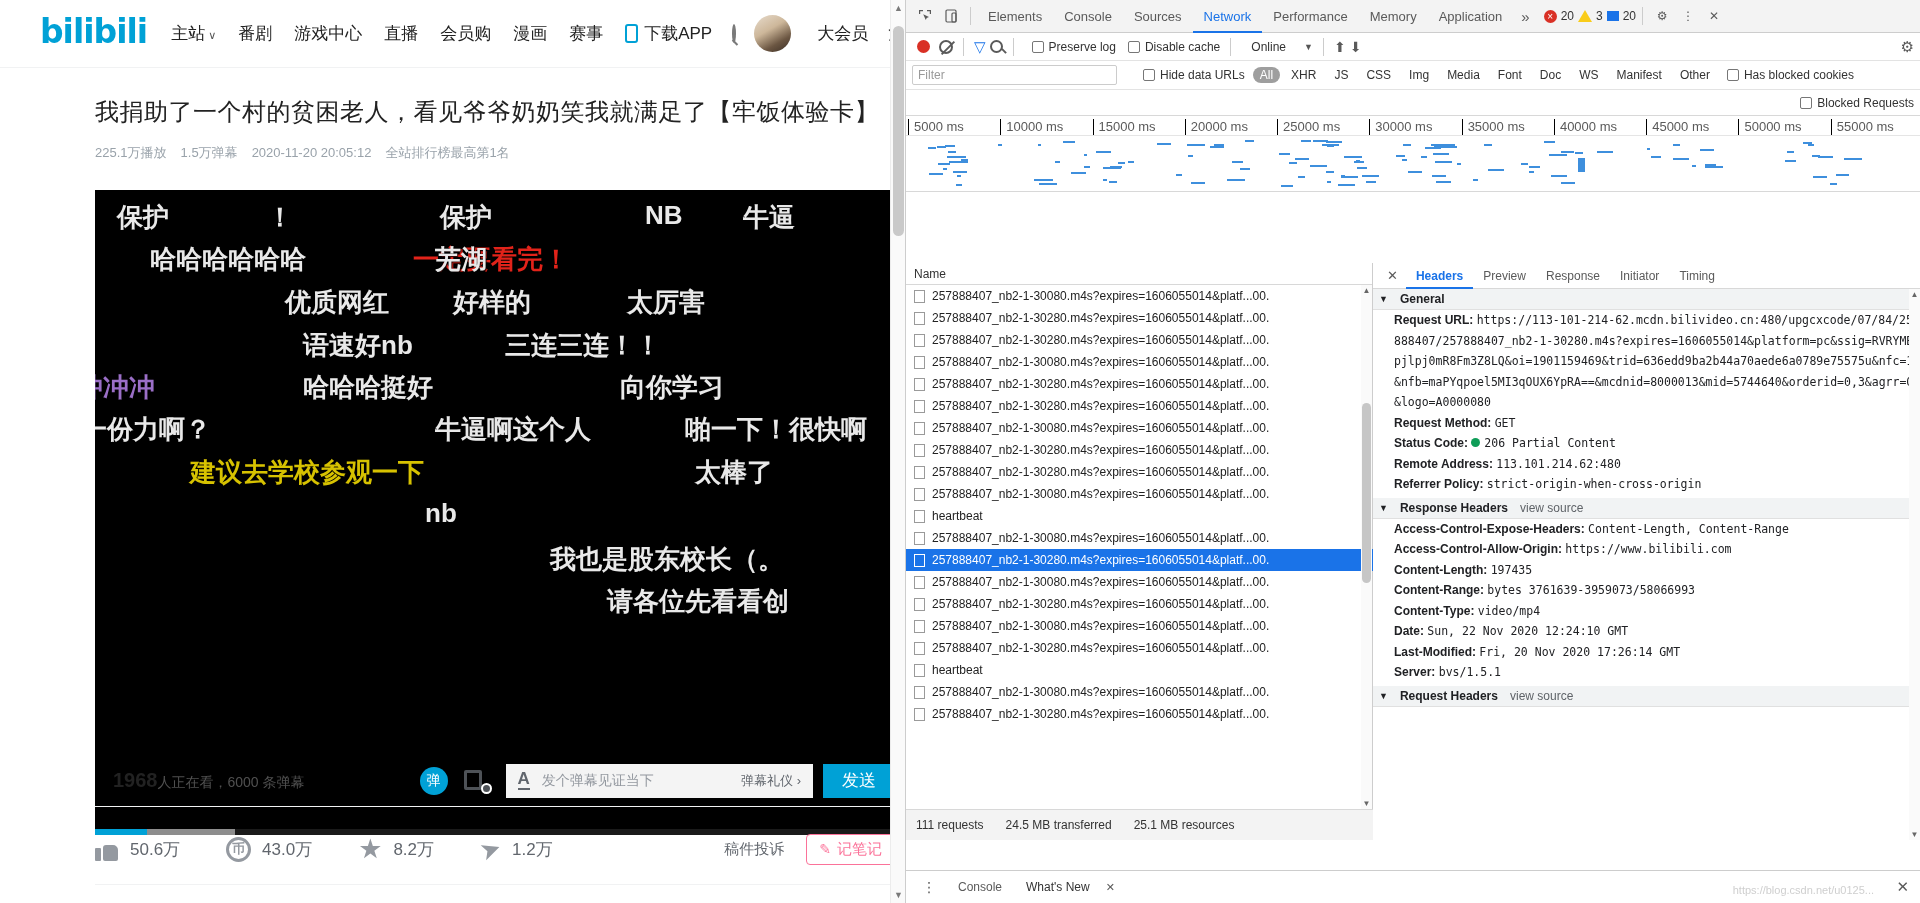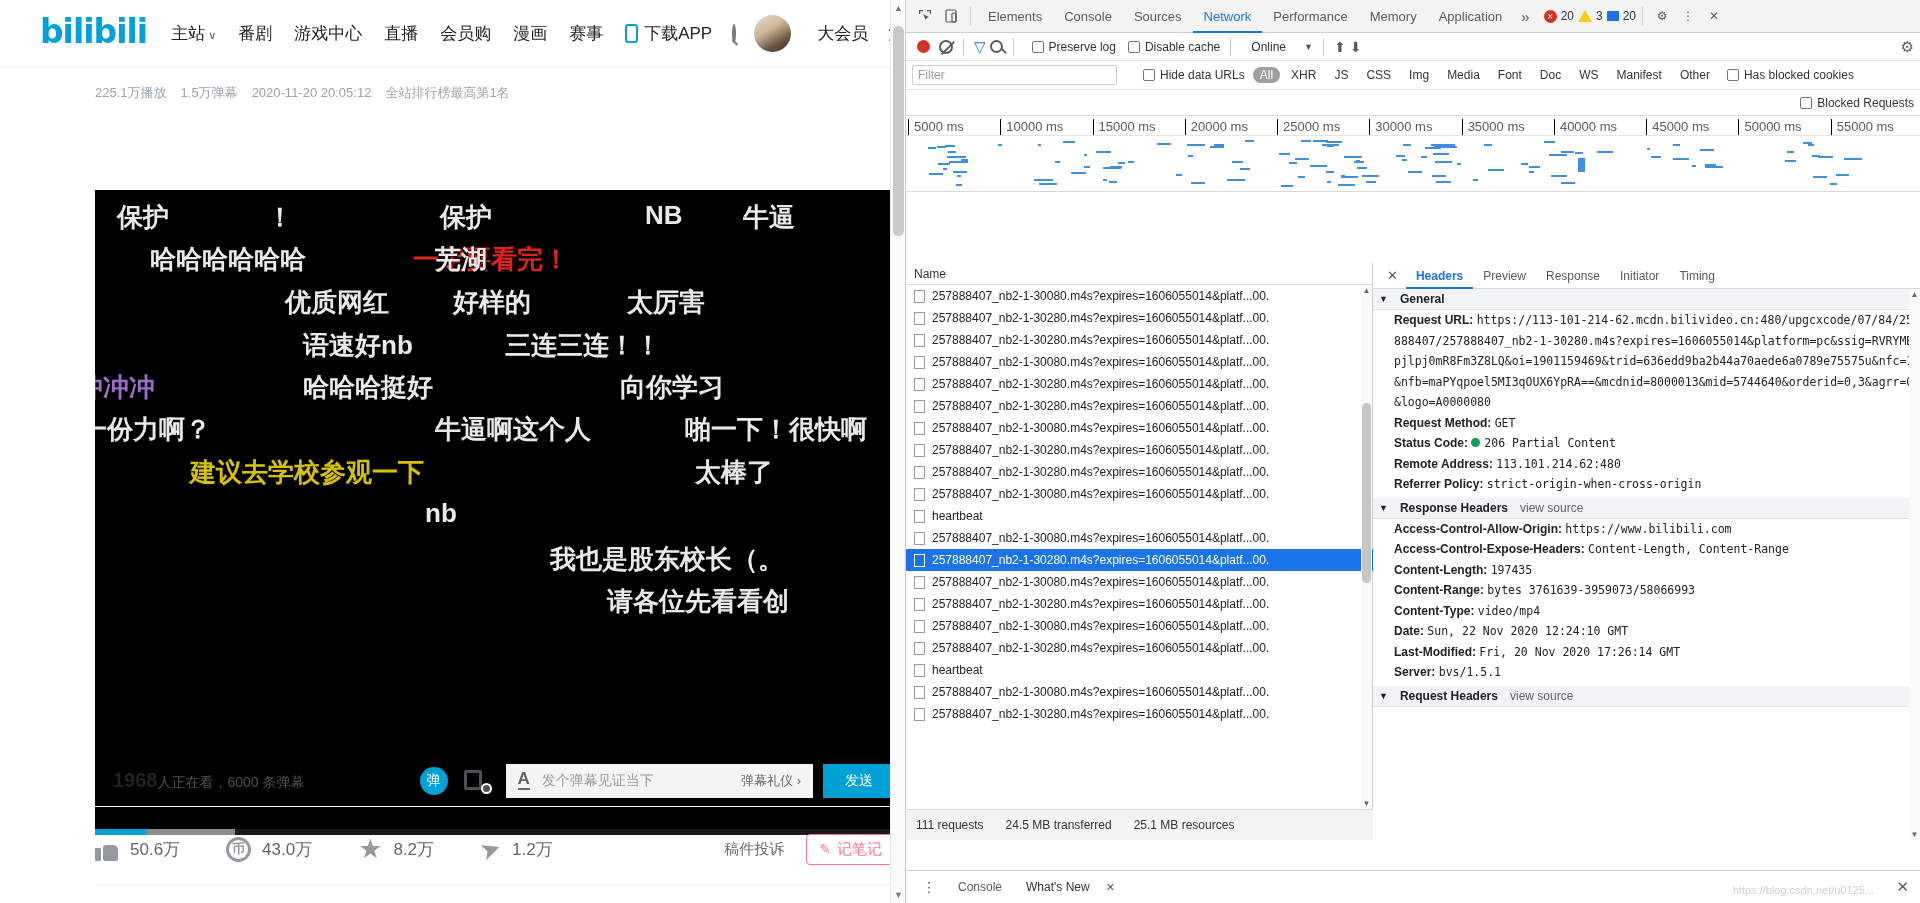--- a/index.html
+++ b/index.html
@@ -120,21 +120,21 @@
     border-radius:50%;background:#4e5257;border:2px solid #fff;
   }
   .dm-input {
     margin-left:16px; flex:1 1 auto; height:34px; background:#f4f4f4;
     display:flex; align-items:center; padding:0 12px; min-width:0;
   }
   .dm-input .A { font-size:17px;color:#61666d;font-weight:bold;margin-right:12px;border-bottom:2px solid #61666d;line-height:.95;}
   .dm-input .ph { font-size:14px;color:#9499a0;flex:1 1 auto;white-space:nowrap;overflow:hidden;}
   .dm-input .etiquette { font-size:13px;color:#61666d;white-space:nowrap;}
   .dm-send {
-    width:72px;height:34px;background:#00a1d6;color:#fff;font-size:14px;
+    width:72px;height:34px;background:#00a1d6;color:#fff;font-size:17px;
     display:flex;align-items:center;justify-content:center;margin-left:10px;flex:0 0 auto;
   }
 
   
   .act-bar {
     position:absolute; left:95px; top:820px; width:800px; height:58px;
     display:flex; align-items:center;
   }
   .act { display:flex; align-items:center; margin-right:46px; color:#9499a0; }
   .act .lbl { font-size:17px; color:#61666d; margin-left:11px; }
@@ -320,20 +320,21 @@
         <span class="phone-ico"></span>
         <span>下载APP</span>
       </div>
 
       <span class="search-ico"></span>
       <div class="avatar"></div>
       <div class="nav-right">大会员</div>
       <div class="nav-right">消息</div>
     </div>
 
+    <h1 class="video-title">我捐助了一个村的贫困老人，看见爷爷奶奶笑我就满足了【牢饭体验卡】</h1>
 
     <div class="video-meta">
       <span>225.1万播放</span><span>1.5万弹幕</span><span>2020-11-20 20:05:12</span><span>全站排行榜最高第1名</span>
     </div>
 
     <div class="player">
       <div id="danmaku-layer">
           <div class="dm" style="left: 22px; top: 10px;">保护</div>
           <div class="dm" style="left: 172px; top: 10px;">！</div>
           <div class="dm" style="left: 345px; top: 10px;">保护</div>
@@ -759,22 +760,22 @@
               <div class="kv"><span class="k">Remote Address: </span><span class="v">113.101.214.62:480</span></div>
               <div class="kv"><span class="k">Referrer Policy: </span><span class="v">strict-origin-when-cross-origin</span></div>
             </div>
 
           <div class="sec-head" style="margin-top:3px">
             <span class="tri">▼</span>
             <span>Response Headers</span>
             <span class="vsrc">view source</span>
           </div>
           <div id="response-rows">
+              <div class="kv"><span class="k">Access-Control-Expose-Headers: </span><span class="v">Content-Length, Content-Range</span></div>
               <div class="kv"><span class="k">Access-Control-Allow-Origin: </span><span class="v">https://www.bilibili.com</span></div>
-              <div class="kv"><span class="k">Access-Control-Expose-Headers: </span><span class="v">Content-Length, Content-Range</span></div>
               <div class="kv"><span class="k">Content-Length: </span><span class="v">197435</span></div>
               <div class="kv"><span class="k">Content-Range: </span><span class="v">bytes 3761639-3959073/58066993</span></div>
               <div class="kv"><span class="k">Content-Type: </span><span class="v">video/mp4</span></div>
               <div class="kv"><span class="k">Date: </span><span class="v">Sun, 22 Nov 2020 12:24:10 GMT</span></div>
               <div class="kv"><span class="k">Last-Modified: </span><span class="v">Fri, 20 Nov 2020 17:26:14 GMT</span></div>
               <div class="kv"><span class="k">Server: </span><span class="v">bvs/1.5.1</span></div>
             </div>
 
           <div class="sec-head" style="margin-top:3px">
             <span class="tri">▼</span>

